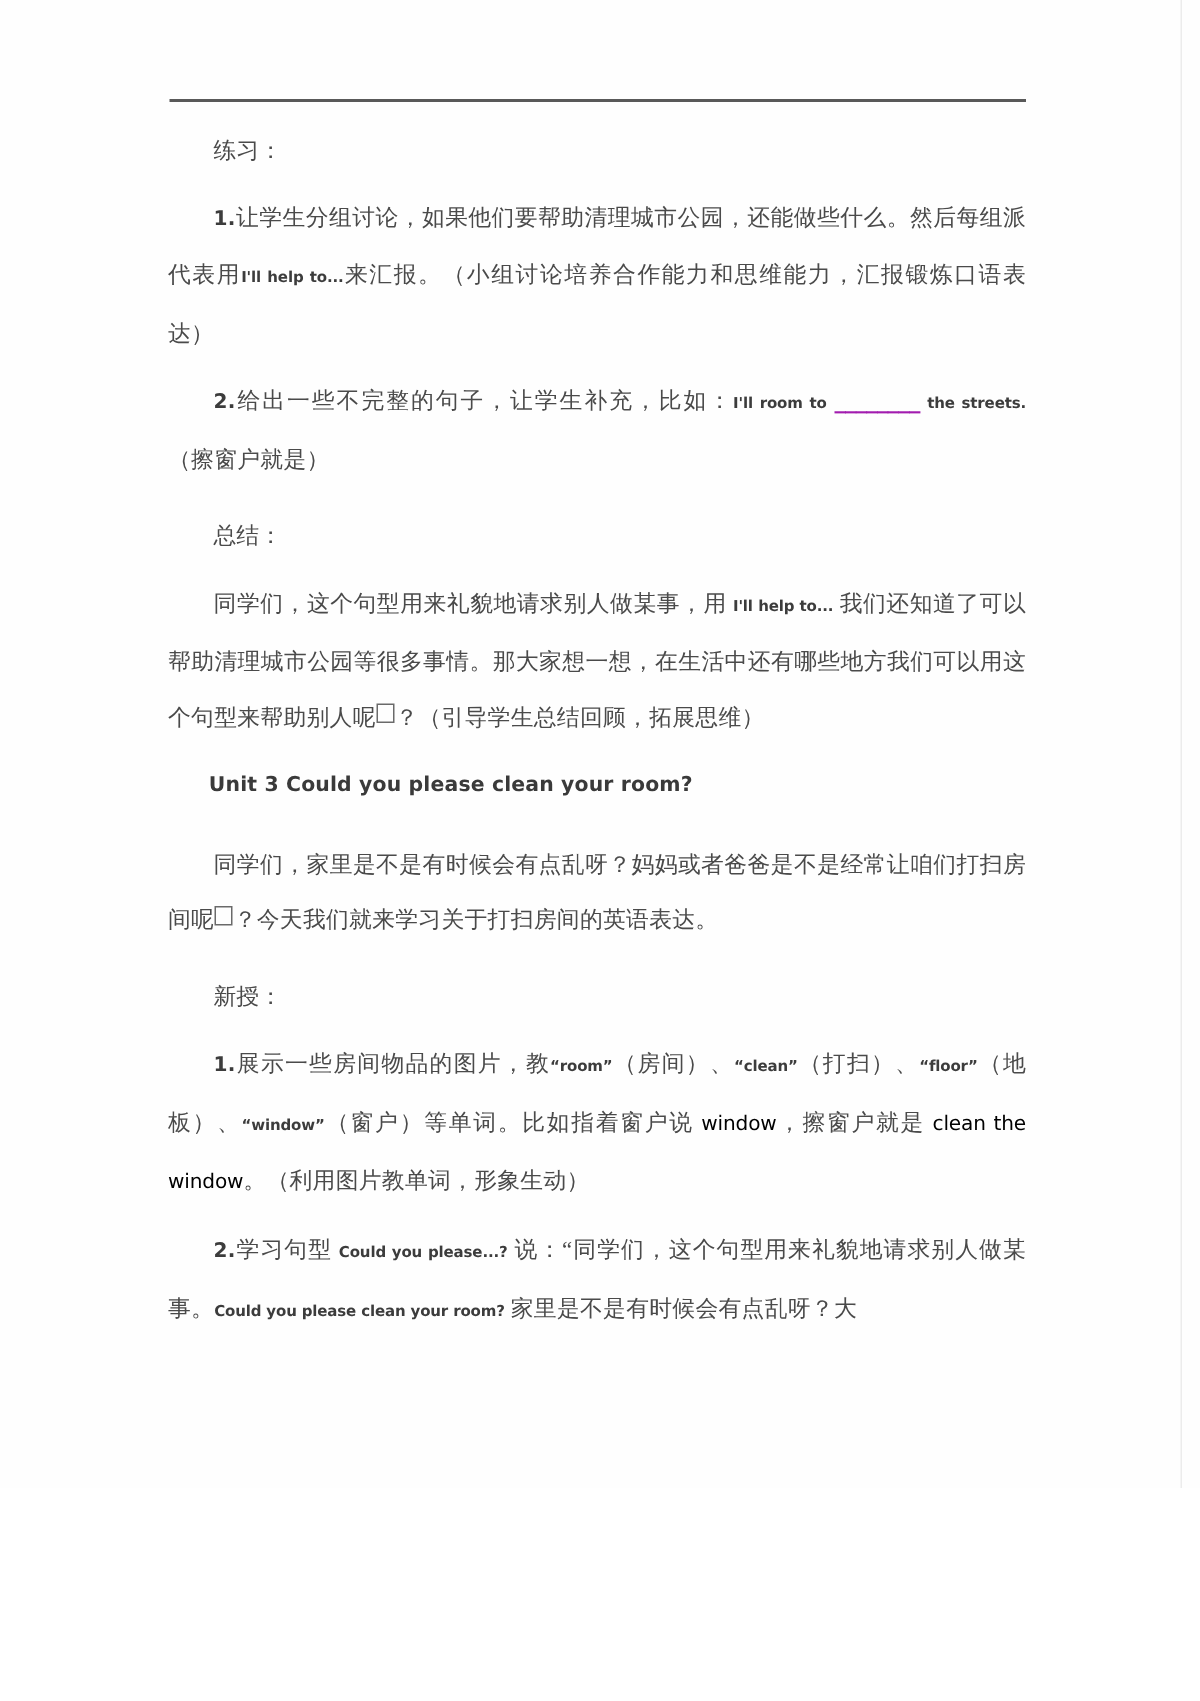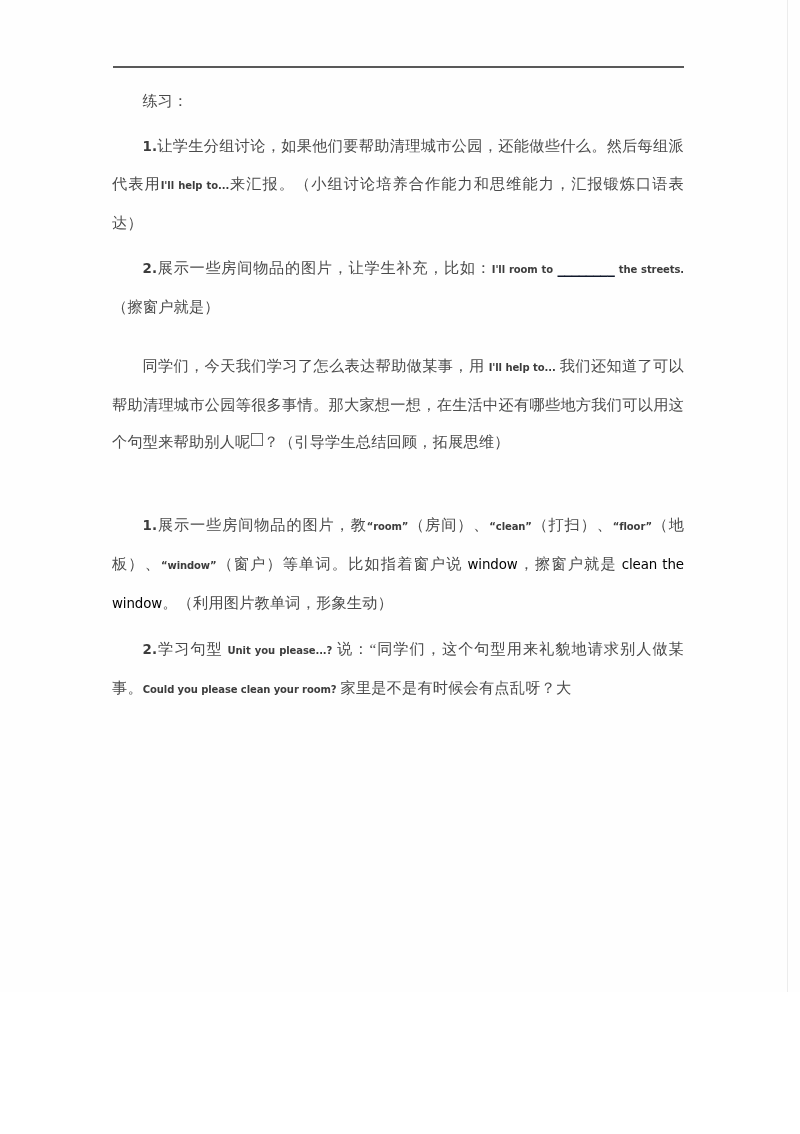--- a/index.html
+++ b/index.html
@@ -131,21 +131,21 @@
   }
   .num {
     font-family: "DejaVu Sans", "Liberation Sans", sans-serif;
     font-size: 13.4px;
     font-weight: 700;
     color: #3c3c3c;
   }
   .blank-fill {
     font-family: "DejaVu Sans", "Liberation Sans", sans-serif;
     font-weight: 600;
-    color: #0f172a;
+    color: #a21caf;
     letter-spacing: -0.5px;
   }
   
   .tofu {
     display: inline-block;
     width: 10px;
     height: 11px;
     border: 1px solid #6a6a6a;
     vertical-align: 1px;
     margin: 0 0.5px;
@@ -171,43 +171,47 @@
     <div class="gap-md"></div>
 
     <p class="label">练习：</p>
 
     <div class="gap-sm"></div>
 
     <p class="para indent"><span class="num">1.</span><span>让学生分组讨论，如果他们要帮助清理城市公园，还能做些什么。然后每组派代表用</span><span class="en">I'll help to...</span><span>来汇报。（小组讨论培养合作能力和思维能力，汇报锻炼口语表达）</span></p>
 
     <div class="gap-sm"></div>
 
-    <p class="para indent"><span class="num">2.</span><span>展示一些房间物品的图片，让学生补充，比如：</span><span class="en">I'll room to</span> <span class="blank-fill">________</span> <span class="en">the streets.</span><span>（擦窗户就是）</span></p>
+    <p class="para indent"><span class="num">2.</span><span>给出一些不完整的句子，让学生补充，比如：</span><span class="en">I'll room to</span> <span class="blank-fill">________</span> <span class="en">the streets.</span><span>（擦窗户就是）</span></p>
 
     <div class="gap-md"></div>
 
-
-    <div class="gap-sm"></div>
-
-    <p class="para indent"><span>同学们，今天我们学习了怎么表达帮助做某事，用</span> <span class="en">I'll help to...</span> <span>我们还知道了可以帮助清理城市公园等很多事情。那大家想一想，在生活中还有哪些地方我们可以用这个句型来帮助别人呢</span><span class="tofu"></span><span>？（引导学生总结回顾，拓展思维）</span></p>
-
-    <div class="gap-sm"></div>
-
-
-    <div class="gap-sm"></div>
-
-
-    <div class="gap-sm"></div>
-
+    <p class="label">总结：</p>
+
+    <div class="gap-sm"></div>
+
+    <p class="para indent"><span>同学们，这个句型用来礼貌地请求别人做某事，用</span> <span class="en">I'll help to...</span> <span>我们还知道了可以帮助清理城市公园等很多事情。那大家想一想，在生活中还有哪些地方我们可以用这个句型来帮助别人呢</span><span class="tofu"></span><span>？（引导学生总结回顾，拓展思维）</span></p>
+
+    <div class="gap-sm"></div>
+
+    <p class="unit-heading">Unit 3 Could you please clean your room?</p>
+
+    <div class="gap-sm"></div>
+
+
+    <div class="gap-sm"></div>
+
+    <p class="para indent"><span>同学们，家里是不是有时候会有点乱呀？妈妈或者爸爸是不是经常让咱们打扫房间呢</span><span class="tofu"></span><span>？今天我们就来学习关于打扫房间的英语表达。</span></p>
 
     <div class="gap-md"></div>
 
+    <p class="label">新授：</p>
 
     <div class="gap-sm"></div>
 
     <p class="para indent"><span class="num">1.</span><span>展示一些房间物品的图片，教</span><span class="en">“room”</span><span>（房间）、</span><span class="en">“clean”</span><span>（打扫）、</span><span class="en">“floor”</span><span>（地板）、</span><span class="en">“window”</span><span>（窗户）等单词。比如指着窗户说</span> <span class="en-light">window</span><span>，擦窗户就是</span> <span class="en-light">clean the window</span><span>。（利用图片教单词，形象生动）</span></p>
 
     <div class="gap-sm"></div>
 
-    <p class="para indent"><span class="num">2.</span><span>学习句型</span> <span class="en">Unit you please...?</span> <span>说：“同学们，这个句型用来礼貌地请求别人做某事。</span><span class="en">Could you please clean your room?</span> <span>家里是不是有时候会有点乱呀？大</span></p>
+    <p class="para indent"><span class="num">2.</span><span>学习句型</span> <span class="en">Could you please...?</span> <span>说：“同学们，这个句型用来礼貌地请求别人做某事。</span><span class="en">Could you please clean your room?</span> <span>家里是不是有时候会有点乱呀？大</span></p>
 
   </div>
 </div>
 
 </body></html>

